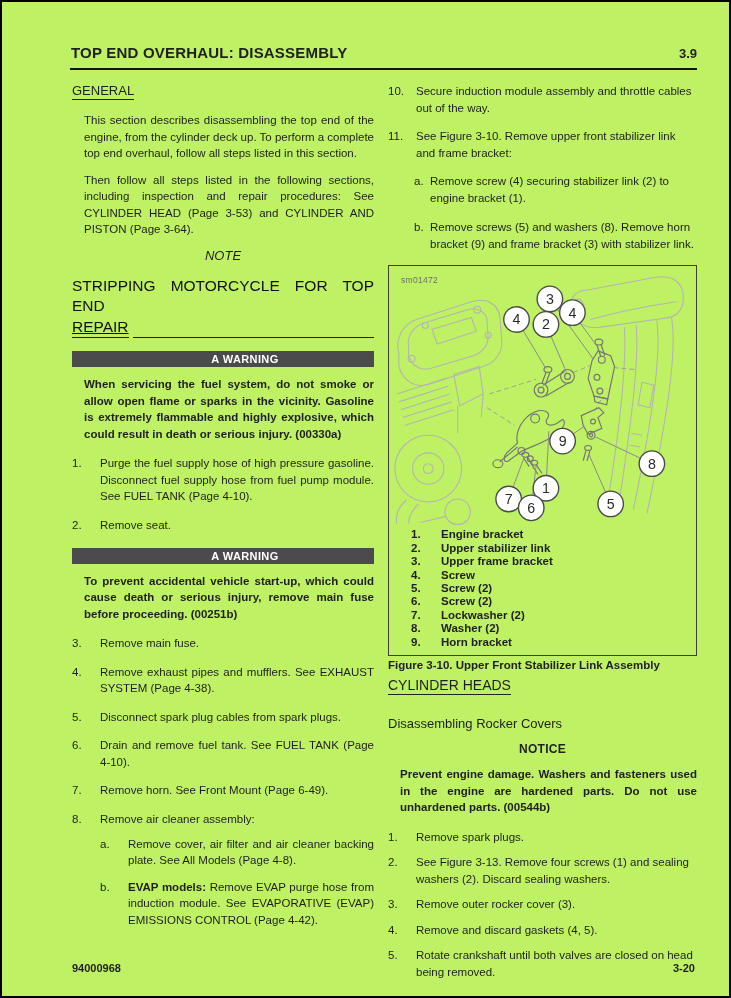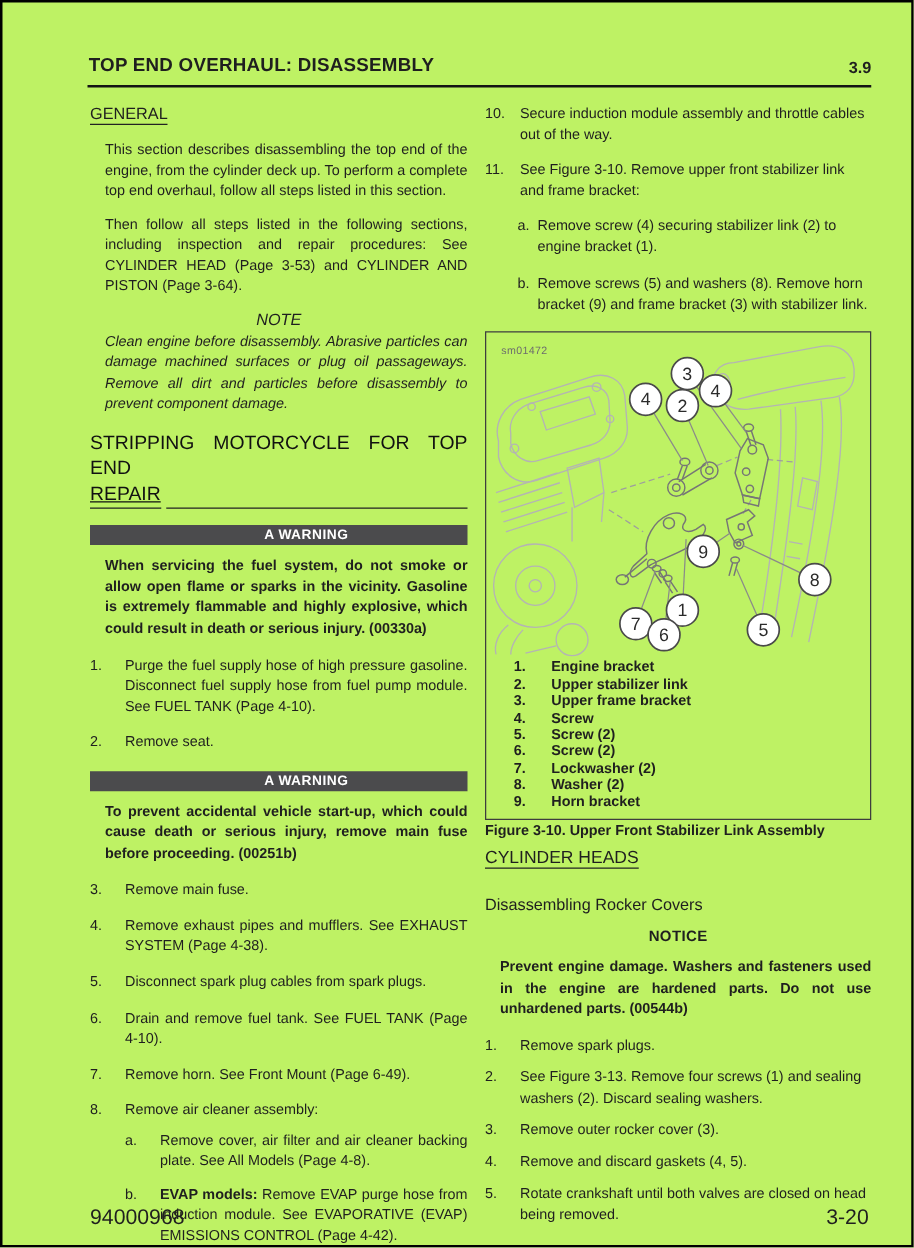--- a/index.html
+++ b/index.html
@@ -56,42 +56,41 @@
   .notice-label{text-align:center;font-weight:bold;font-size:12px;margin:9px 0 10px;letter-spacing:.3px;}
   .col-right .rstep{margin-bottom:9px;}
   
   .illus path,.illus circle,.illus ellipse,.illus rect{fill:none;stroke:#b4b4b4;stroke-width:1.1;}
   .dash path{fill:none;stroke:#9e9e9e;stroke-width:1;stroke-dasharray:5 3;}
   .part path,.part circle,.part ellipse{fill:none;stroke:#767676;stroke-width:1.2;}
   .leader{stroke:#8a8a8a;stroke-width:1;}
   .callout circle{fill:#fff;stroke:#4a4a4a;stroke-width:1.4;}
   .callout text{font-family:"Liberation Sans",sans-serif;font-size:14.5px;fill:#2b2b2b;text-anchor:middle;}
   
-  .pfoot{position:absolute;left:70px;right:34px;bottom:12px;display:flex;
-    justify-content:space-between;font-size:17px;}
+  .pfoot{position:absolute;left:70px;right:34px;bottom:22px;display:flex;
+    justify-content:space-between;font-size:11px;font-weight:bold;}
 </style>
 </head>
 <body>
 
 <div class="page">
 
   <div class="hdr">
     <span class="hdr-title">TOP END OVERHAUL: DISASSEMBLY</span>
     <span class="hdr-num">3.9</span>
   </div>
   <div class="hdr-rule"></div>
 
   <div class="cols">
 
     <div class="col-left">
       <div class="h3"><span>GENERAL</span></div>
       <p class="jp">This section describes disassembling the top end of the engine, from the cylinder deck up. To perform a complete top end overhaul, follow all steps listed in this section.</p>
       <p class="jp">Then follow all steps listed in the following sections, including inspection and repair procedures: See CYLINDER HEAD (Page 3-53) and CYLINDER AND PISTON (Page 3-64).</p>
       <div class="note-label">NOTE</div>
-      <p class="jp note-text">Clean engine before disassembly. Abrasive particles can damage machined surfaces or plug oil passageways. Remove all dirt and particles before disassembly to prevent component damage.</p>
 
       <div class="h2">
         <span class="h2l1">STRIPPING MOTORCYCLE FOR TOP END</span>
         <span class="h2l2">
             <span class="h2txt">REPAIR</span>
             <span class="h2fill"></span>
           </span>
       </div>
 
       <div class="warnbar" style="background-color: rgb(75, 75, 77);"><span>A WARNING</span></div>

